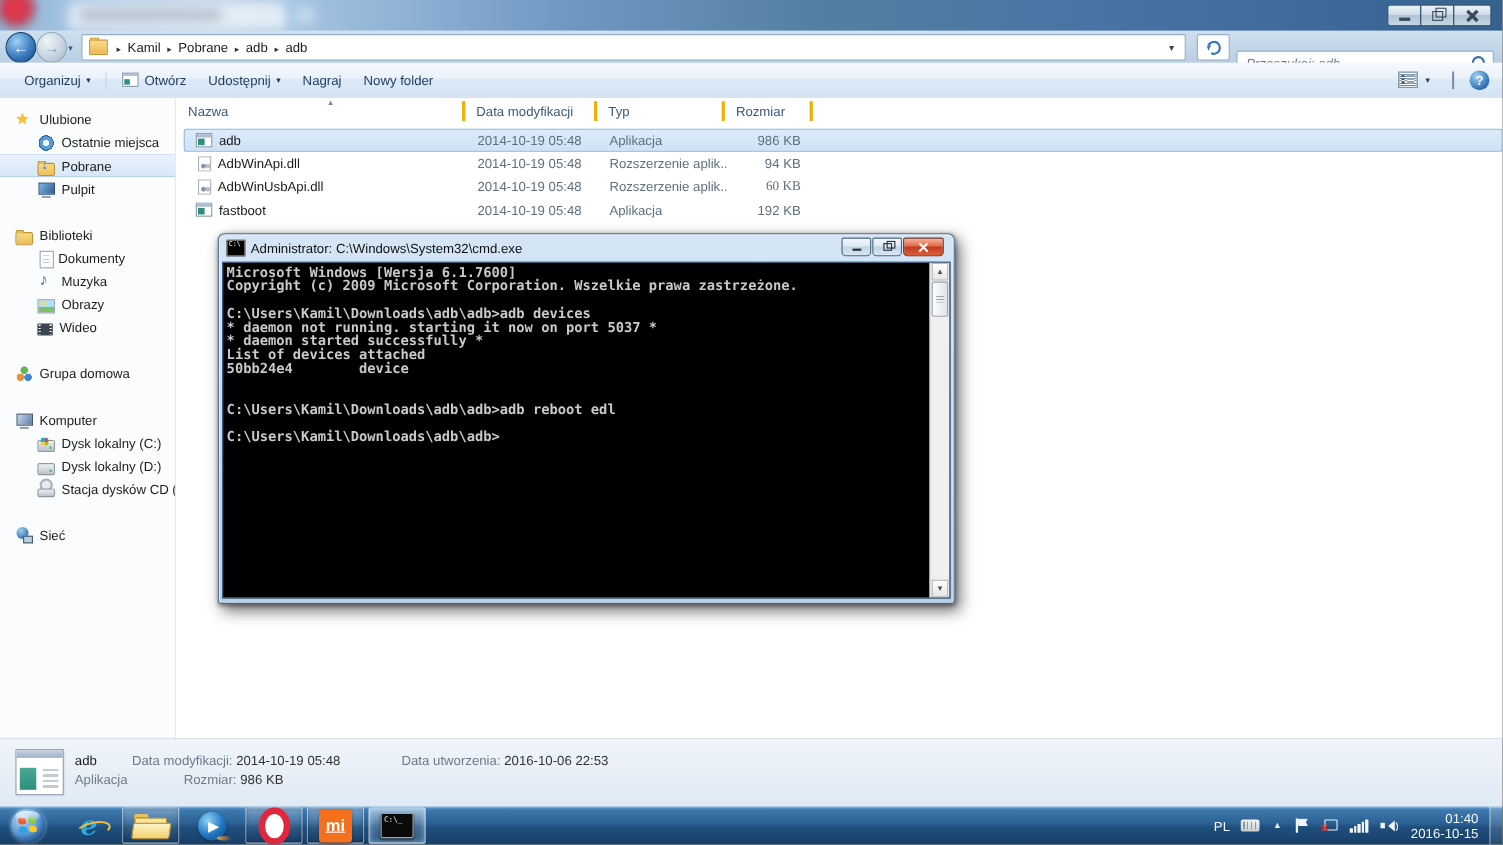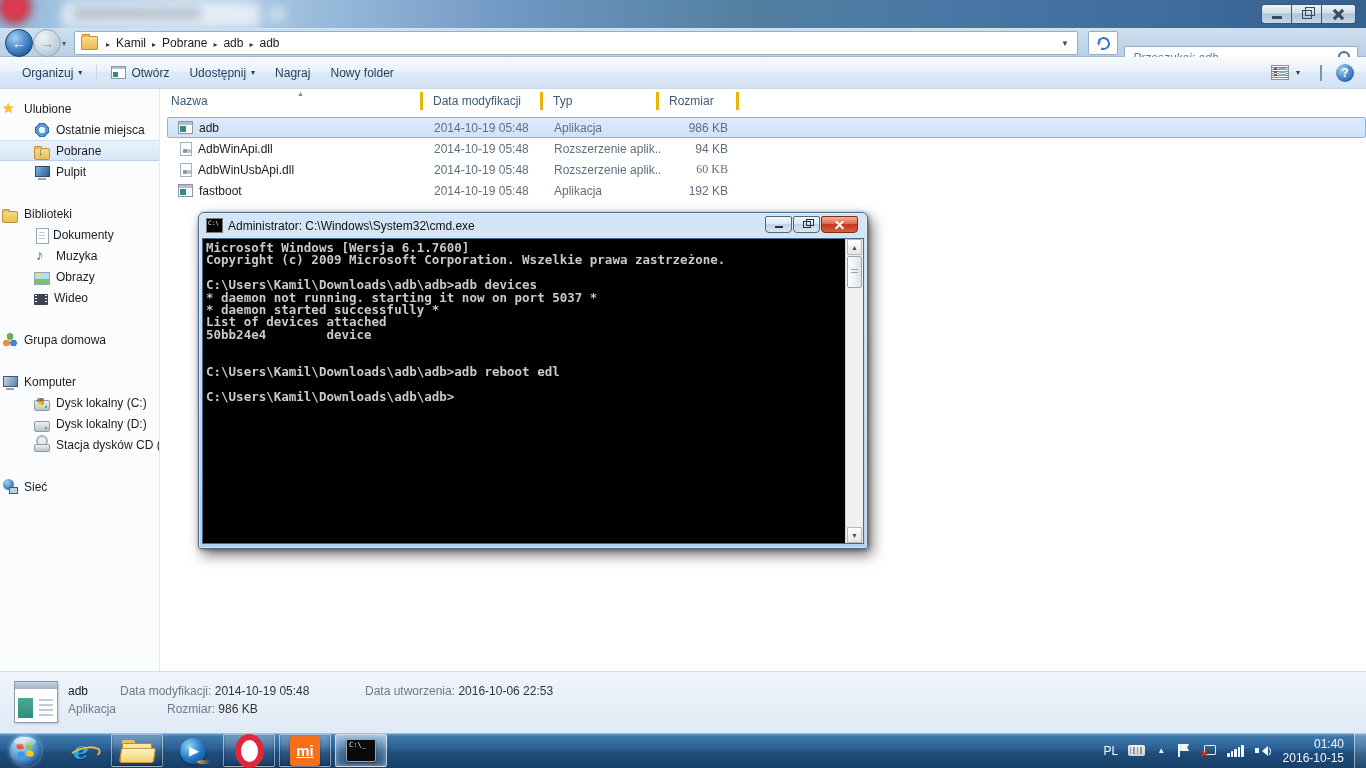--- a/index.html
+++ b/index.html
@@ -65,21 +65,21 @@
   .view-ic::after{content:"";position:absolute;left:7px;top:2px;width:7px;height:9px;background:repeating-linear-gradient(#8fa6bb 0 2px,#fff 2px 3px);}
   .panebtn{margin-left:14px;}
   .pane-ic{width:17px;height:14px;border:1px solid #7d94ac;background:linear-gradient(90deg,#fff 0 10px,#b9cfe4 10px);}
   .helpbtn{margin-left:14px;width:18px;height:18px;border-radius:50%;
     background:radial-gradient(circle at 35% 30%,#9fd2f2,#3c7cc0 60%,#1d4f8c 95%);
     color:#fff;font-weight:bold;font-size:12px;display:flex;align-items:center;justify-content:center;}
   
   .main{position:absolute;left:0;top:89px;right:0;bottom:61px;background:#fff;}
   .sidebar{position:absolute;left:0;top:0;bottom:0;width:160px;background:#fbfcfe;border-right:1px solid #e4e9f0;padding-top:9px;box-sizing:border-box;overflow:hidden;}
   .sb-group-h,.sb-item{display:flex;align-items:center;height:21px;font-size:12px;color:#1c1c1c;white-space:nowrap;cursor:default;}
-  .sb-group-h{padding-left:2px;}
+  .sb-group-h{padding-left:14px;}
   .sb-item{padding-left:34px;}
   .sb-item.sel{background:linear-gradient(#e9f2fc,#d7e7f8);border-top:1px solid #cfe0f2;border-bottom:1px solid #b8d2ec;height:19px;}
   .sb-gap{height:21px;}
   .si{width:16px;height:16px;margin-right:6px;position:relative;flex:none;}
   .si-star::before{content:"★";position:absolute;left:0;top:-1px;font-size:14px;color:#fcbf2e;text-shadow:0 0 1px #d59a14;}
   .si-recent{background:radial-gradient(circle at 8px 8px,#eef7fe 0 3px,#5b9bd5 3px 6px,#2f6da8 6px 7px,transparent 7px);}
   .si-folder{background:linear-gradient(#f7d983,#ecbf55);border:1px solid #c09137;border-radius:2px;width:14px;height:10px;top:3px;}
   .si-folder::before{content:"";position:absolute;left:-1px;top:-3px;width:6px;height:2px;background:#ecbf55;border:1px solid #c09137;border-bottom:none;border-radius:2px 2px 0 0;}
   .si-downloads::after{content:"↓";position:absolute;left:3px;top:-4px;color:#2f6fc0;font-weight:bold;font-size:11px;}
   .si-desktop::before{content:"";position:absolute;left:1px;top:2px;width:13px;height:9px;border:1px solid #2c4a66;background:linear-gradient(120deg,#7db4e8,#2c5d8f);}

